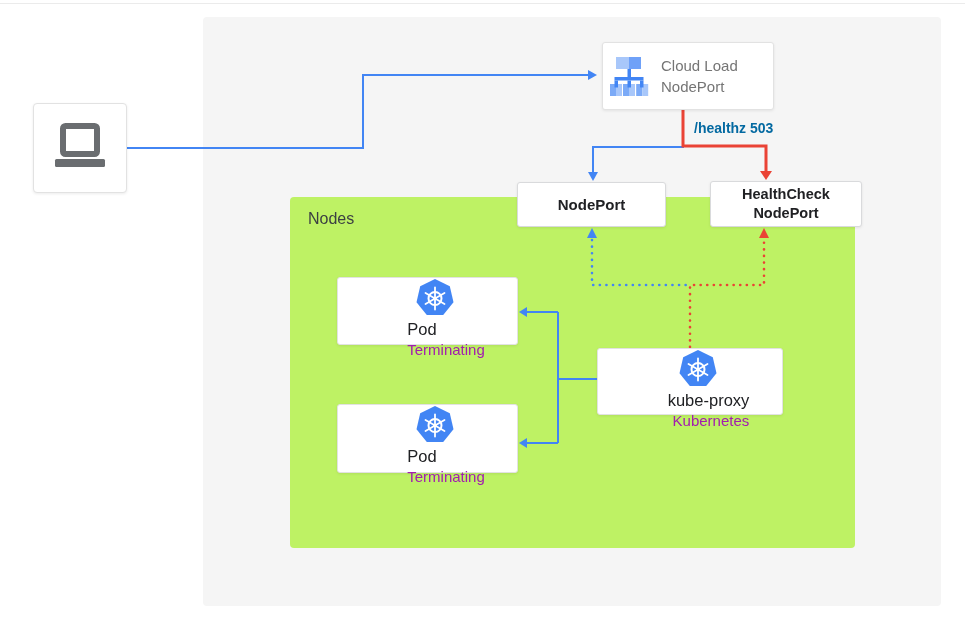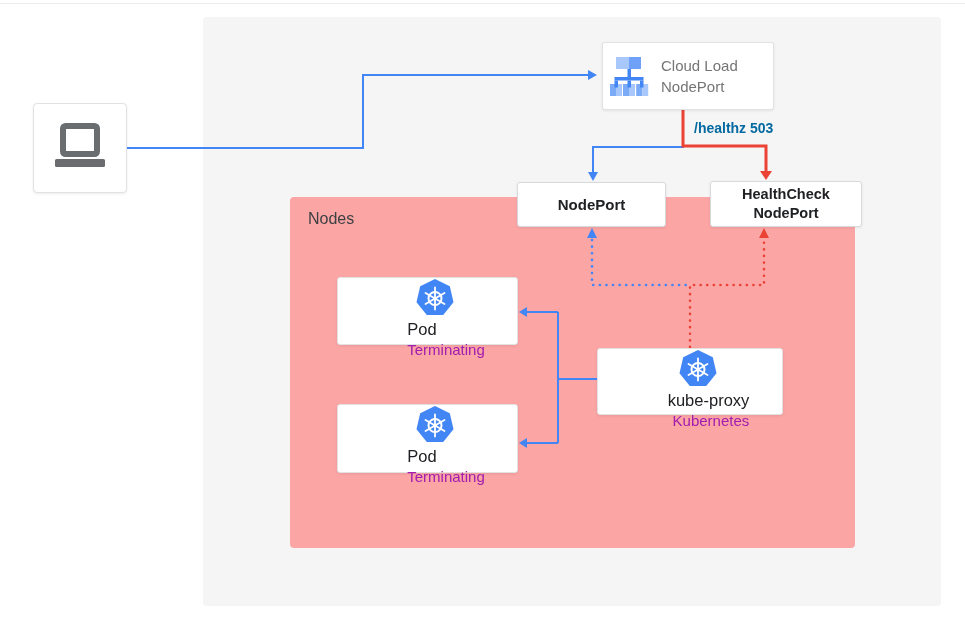--- a/index.html
+++ b/index.html
@@ -27,21 +27,21 @@
     width: 738px; height: 589px;
     background: #f5f5f5;
     border-radius: 4px;
     z-index: 0;
   }
 
   .nodes-panel {
     position: absolute;
     left: 290px; top: 197px;
     width: 565px; height: 351px;
-    background: #fca5a5;
+    background: #bef264;
     border-radius: 4px;
     z-index: 0;
   }
   .nodes-panel .nodes-label {
     position: absolute;
     left: 18px; top: 10px;
     font-size: 16px;
     line-height: 24px;
     color: #3c4043;
   }

